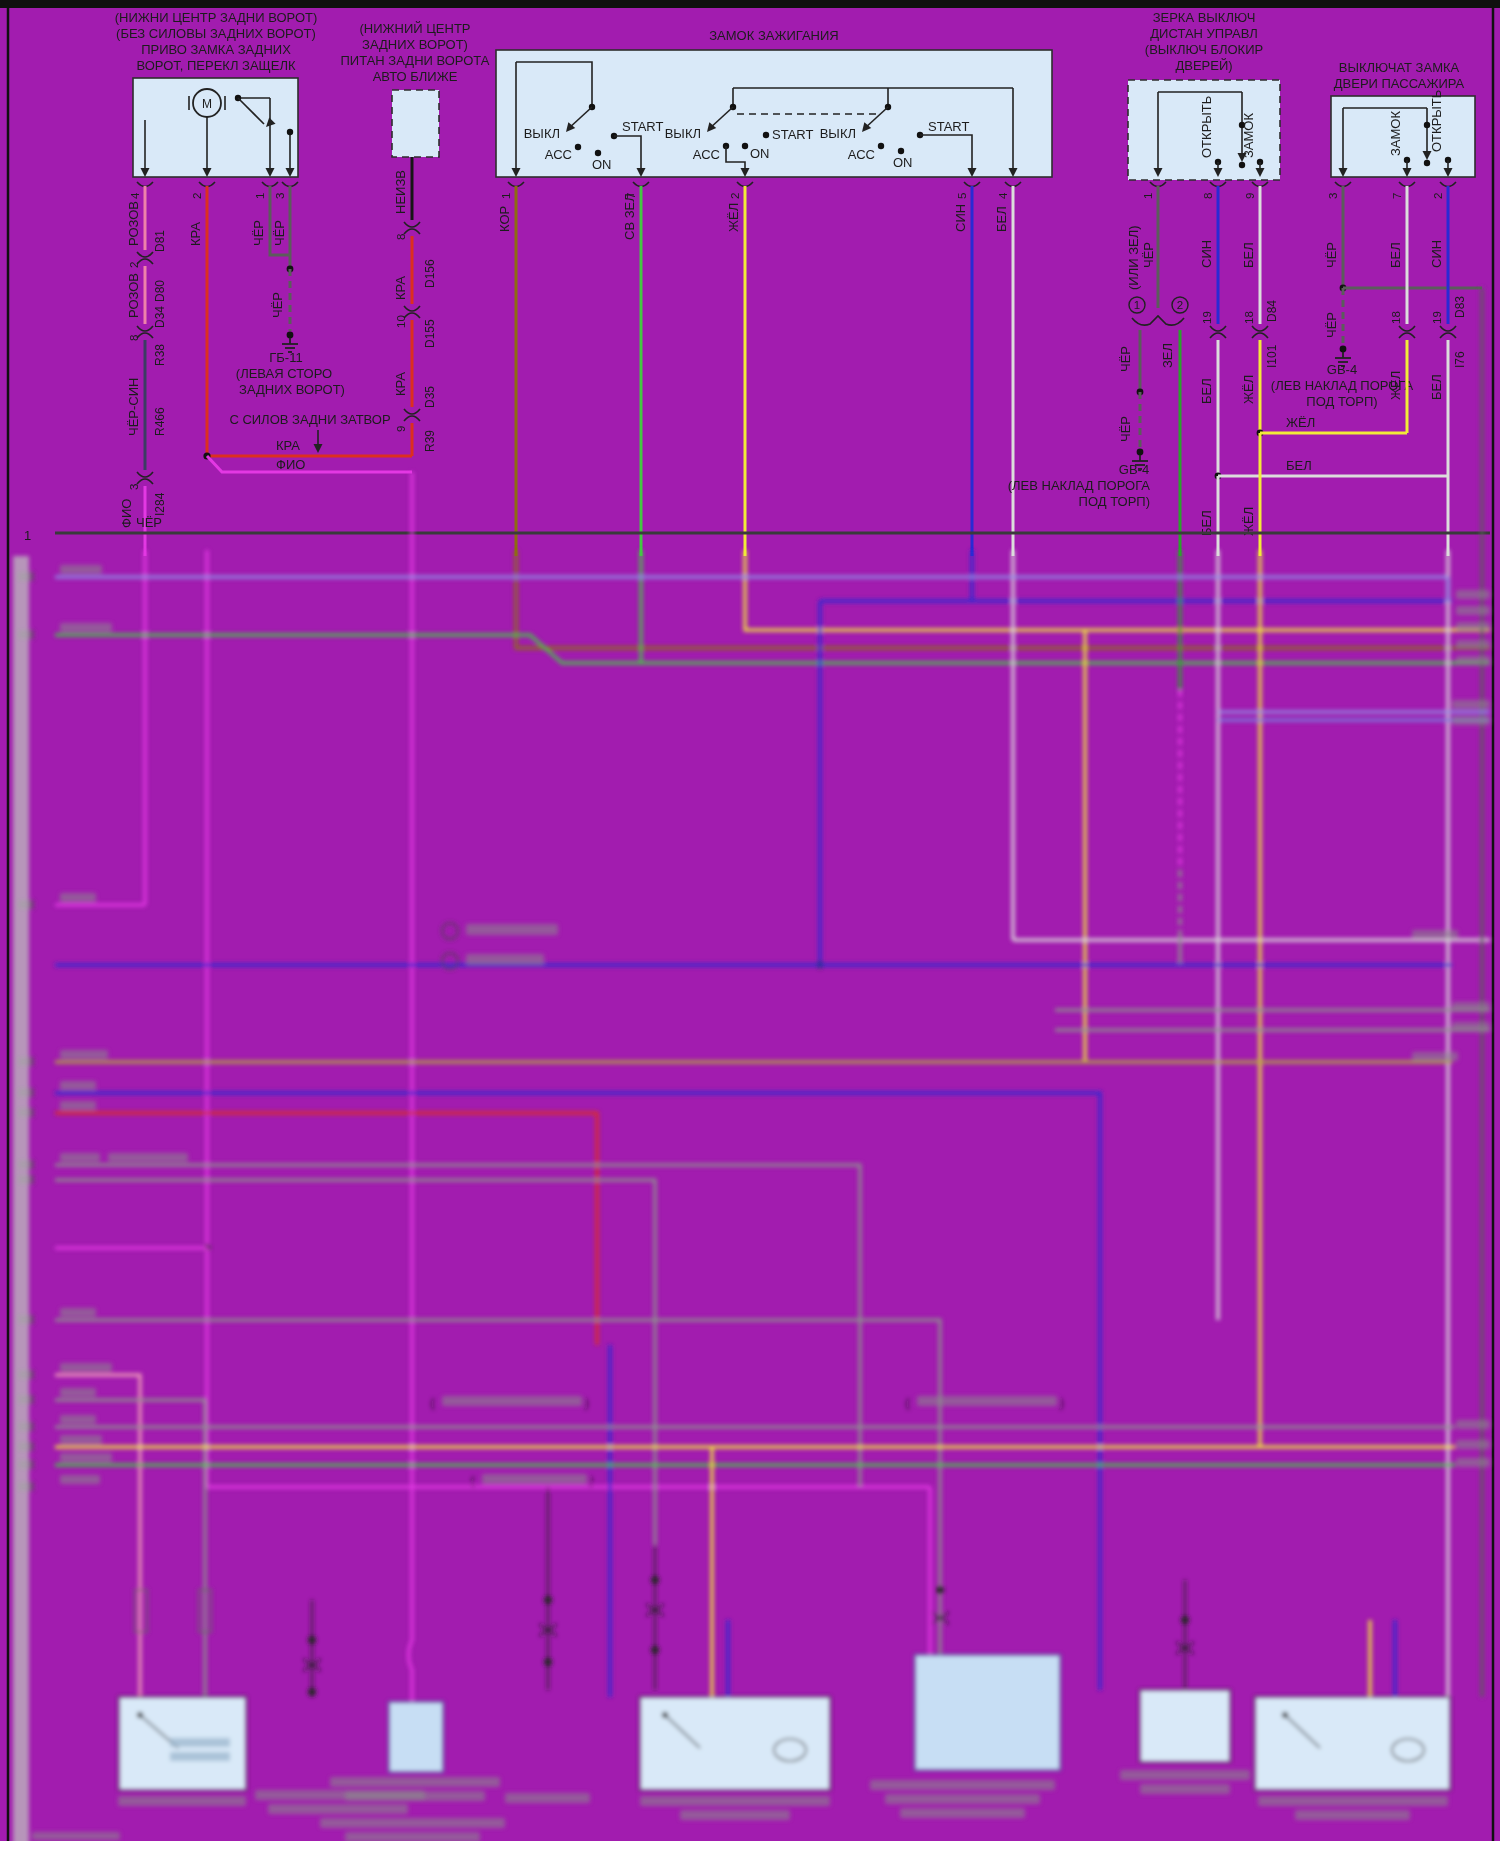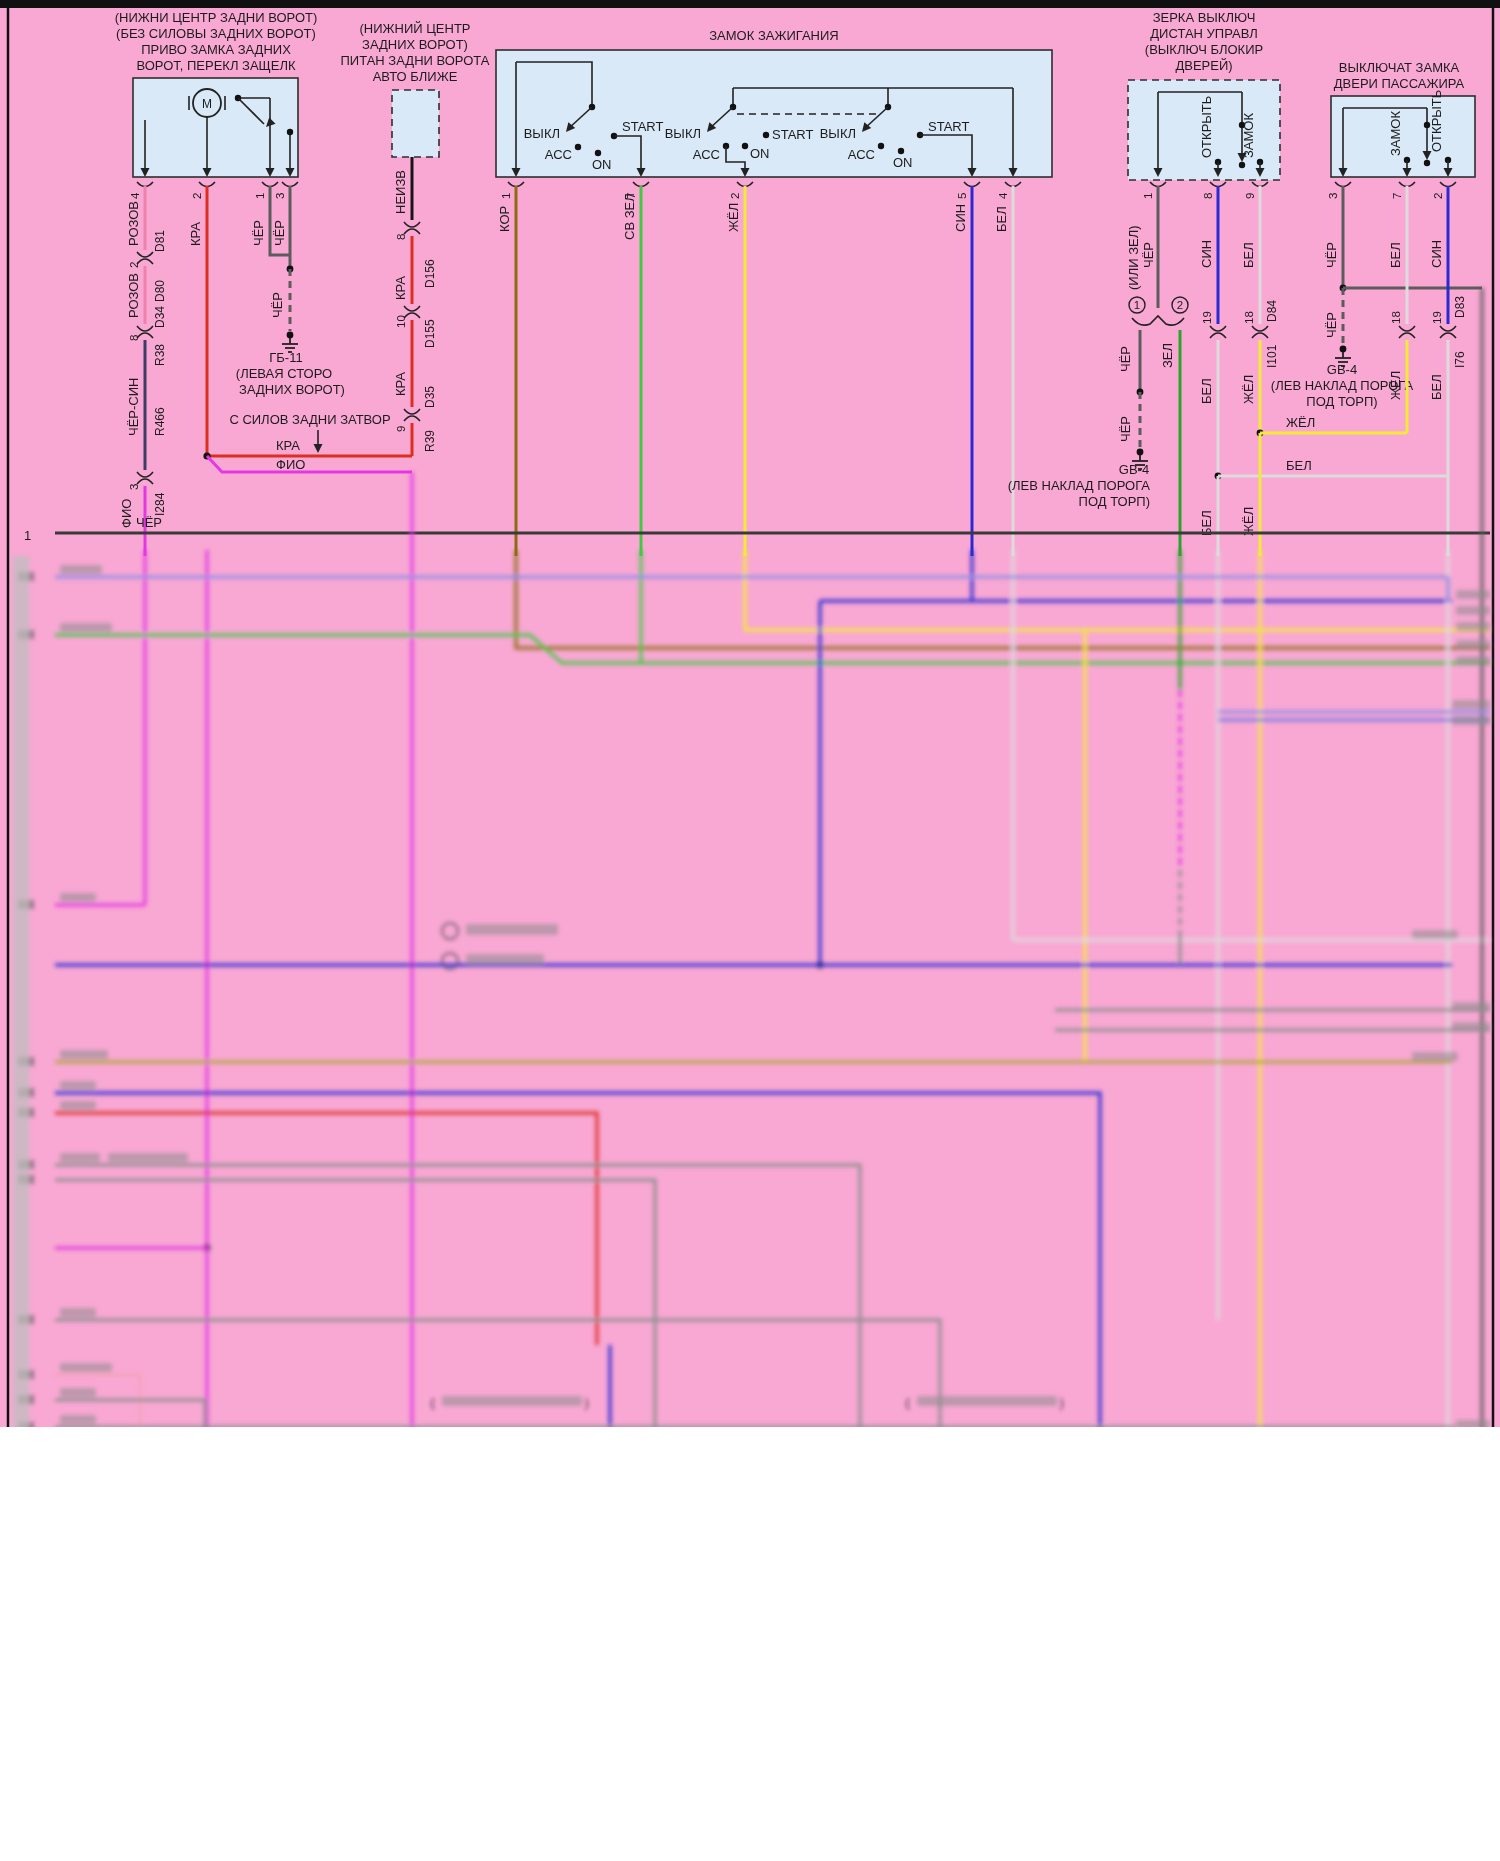--- a/index.html
+++ b/index.html
@@ -1,16 +1,16 @@
 <!DOCTYPE html>
 <html><head>
 <meta charset="utf-8">
 <style>
   html,body{margin:0;padding:0;background:#ffffff;}
-  .page{position:relative;width:1500px;height:1427px;background:#f9a8d4;}
+  .page{position:relative;width:1500px;height:1841px;background:#a21caf;}
   svg{display:block;}
   text{font-family:"Liberation Sans",sans-serif;fill:#1c1c1c;}
   .t13{font-size:13px;}
   .t12{font-size:12px;}
   .t11{font-size:11.5px;}
   .mid{text-anchor:middle;}
   .end{text-anchor:end;}
   .blk{fill:#d9e9f8;stroke:#2e2e2e;stroke-width:1.6;}
   .blk2{fill:#c7def4;stroke:#3a6a9a;stroke-width:1.6;}
   .dash{stroke-dasharray:7 5;}

